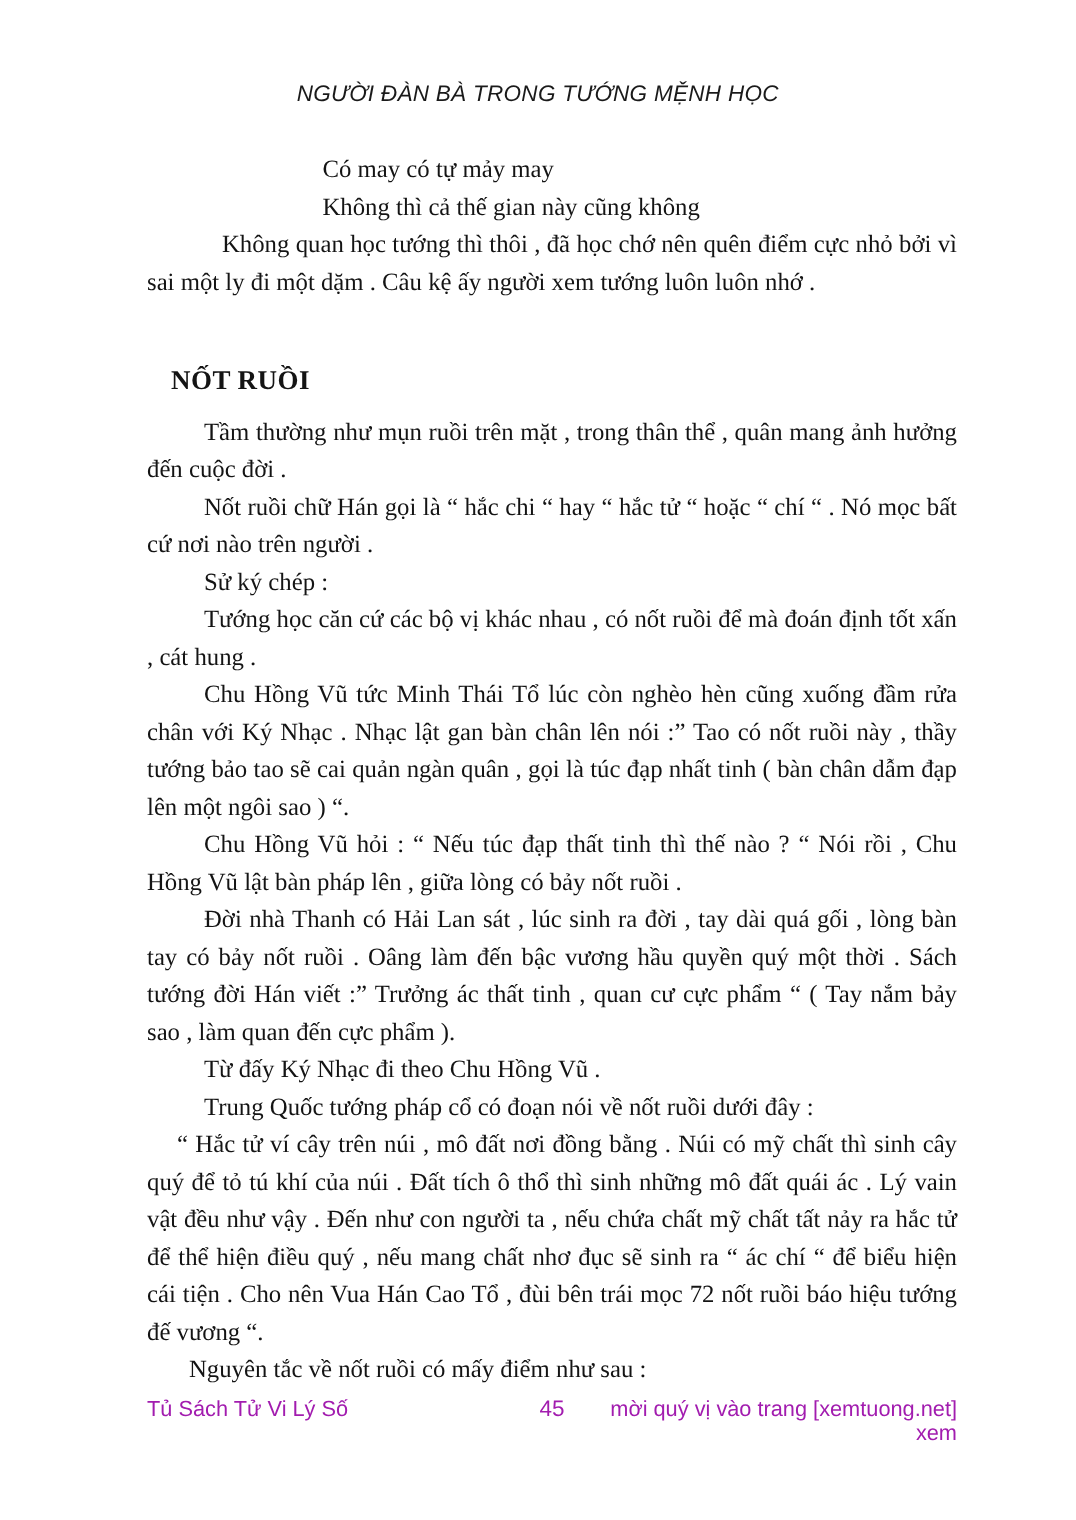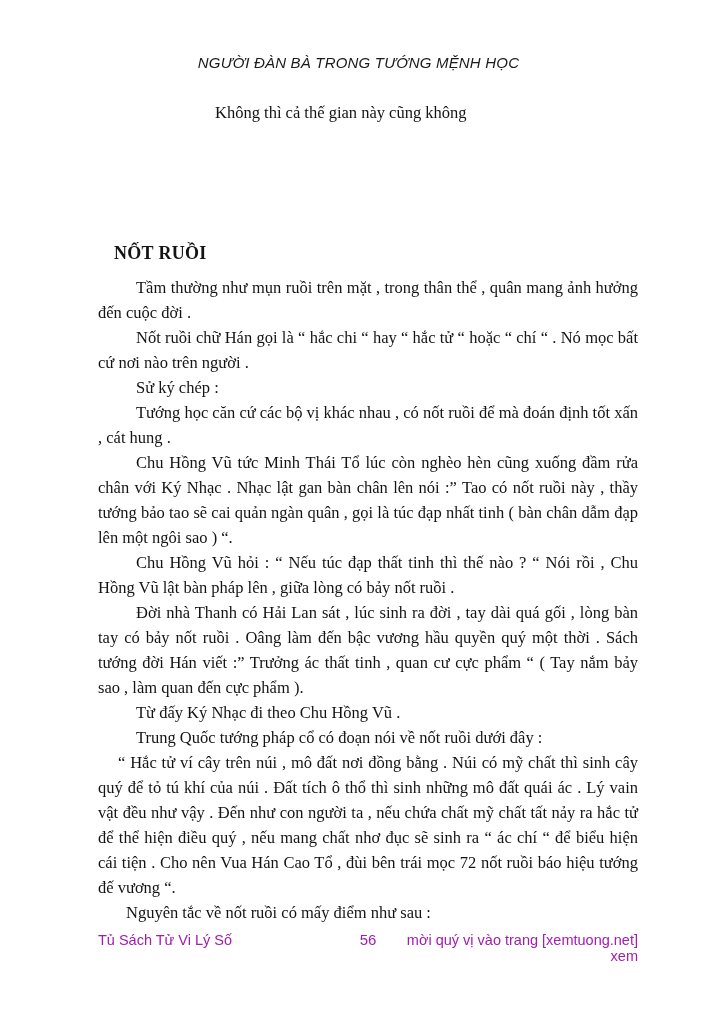--- a/index.html
+++ b/index.html
@@ -82,39 +82,41 @@
   .footer .f-right { flex: 1; text-align: right; }
 </style>
 </head>
 <body>
 
 <div class="page">
 
   <div class="doc-title">NGƯỜI ĐÀN BÀ TRONG TƯỚNG MỆNH HỌC</div>
 
   <div class="poem">
+    <div>Có may có tự mảy may</div>
     <div>Không thì cả thế gian này cũng không</div>
   </div>
 
+  <p class="intro">Không quan học tướng thì thôi , đã học chớ nên quên điểm cực nhỏ bởi vì sai một ly đi một dặm . Câu kệ ấy người xem tướng luôn luôn nhớ .</p>
 
   <h2 class="section-heading">NỐT RUỒI</h2>
 
   <div class="body-text">
     <p>Tầm thường như mụn ruồi trên mặt , trong thân thể , quân mang ảnh hưởng đến cuộc đời .</p>
     <p>Nốt ruồi chữ Hán gọi là “ hắc chi “ hay “ hắc tử “ hoặc “ chí “ . Nó mọc bất cứ nơi nào trên người .</p>
     <p>Sử ký chép :</p>
     <p>Tướng học căn cứ các bộ vị khác nhau , có nốt ruồi để mà đoán định tốt xấn , cát hung .</p>
     <p>Chu Hồng Vũ tức Minh Thái Tổ lúc còn nghèo hèn cũng xuống đầm rửa chân với Ký Nhạc . Nhạc lật gan bàn chân lên nói :” Tao có nốt ruồi này , thầy tướng bảo tao sẽ cai quản ngàn quân , gọi là túc đạp nhất tinh ( bàn chân dẫm đạp lên một ngôi sao ) “.</p>
     <p>Chu Hồng Vũ hỏi : “ Nếu túc đạp thất tinh thì thế nào ? “ Nói rồi , Chu Hồng Vũ lật bàn pháp lên , giữa lòng có bảy nốt ruồi .</p>
     <p>Đời nhà Thanh có Hải Lan sát , lúc sinh ra đời , tay dài quá gối , lòng bàn tay có bảy nốt ruồi . Oâng làm đến bậc vương hầu quyền quý một thời . Sách tướng đời Hán viết :” Trưởng ác thất tinh , quan cư cực phẩm “ ( Tay nắm bảy sao , làm quan đến cực phẩm ).</p>
     <p>Từ đấy Ký Nhạc đi theo Chu Hồng Vũ .</p>
     <p>Trung Quốc tướng pháp cổ có đoạn nói về nốt ruồi dưới đây :</p>
     <p class="indent-sm">“ Hắc tử ví cây trên núi , mô đất nơi đồng bằng . Núi có mỹ chất thì sinh cây quý để tỏ tú khí của núi . Đất tích ô thổ thì sinh những mô đất quái ác . Lý vain vật đều như vậy . Đến như con người ta , nếu chứa chất mỹ chất tất nảy ra hắc tử để thể hiện điều quý , nếu mang chất nhơ đục sẽ sinh ra “ ác chí “ để biểu hiện cái tiện . Cho nên Vua Hán Cao Tổ , đùi bên trái mọc 72 nốt ruồi báo hiệu tướng đế vương “.</p>
     <p class="indent-med">Nguyên tắc về nốt ruồi có mấy điểm như sau :</p>
   </div>
 
   <div class="footer">
     <span class="f-left">Tủ Sách Tử Vi Lý Số</span>
-    <span class="f-mid">56</span>
+    <span class="f-mid">45</span>
     <span class="f-right">mời quý vị vào trang [xemtuong.net] xem</span>
   </div>
 
 </div>
 
 </body></html>

